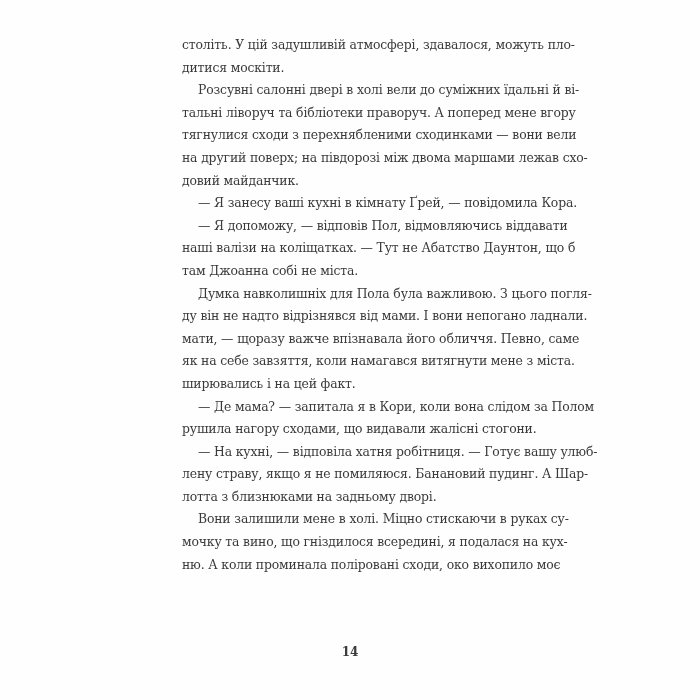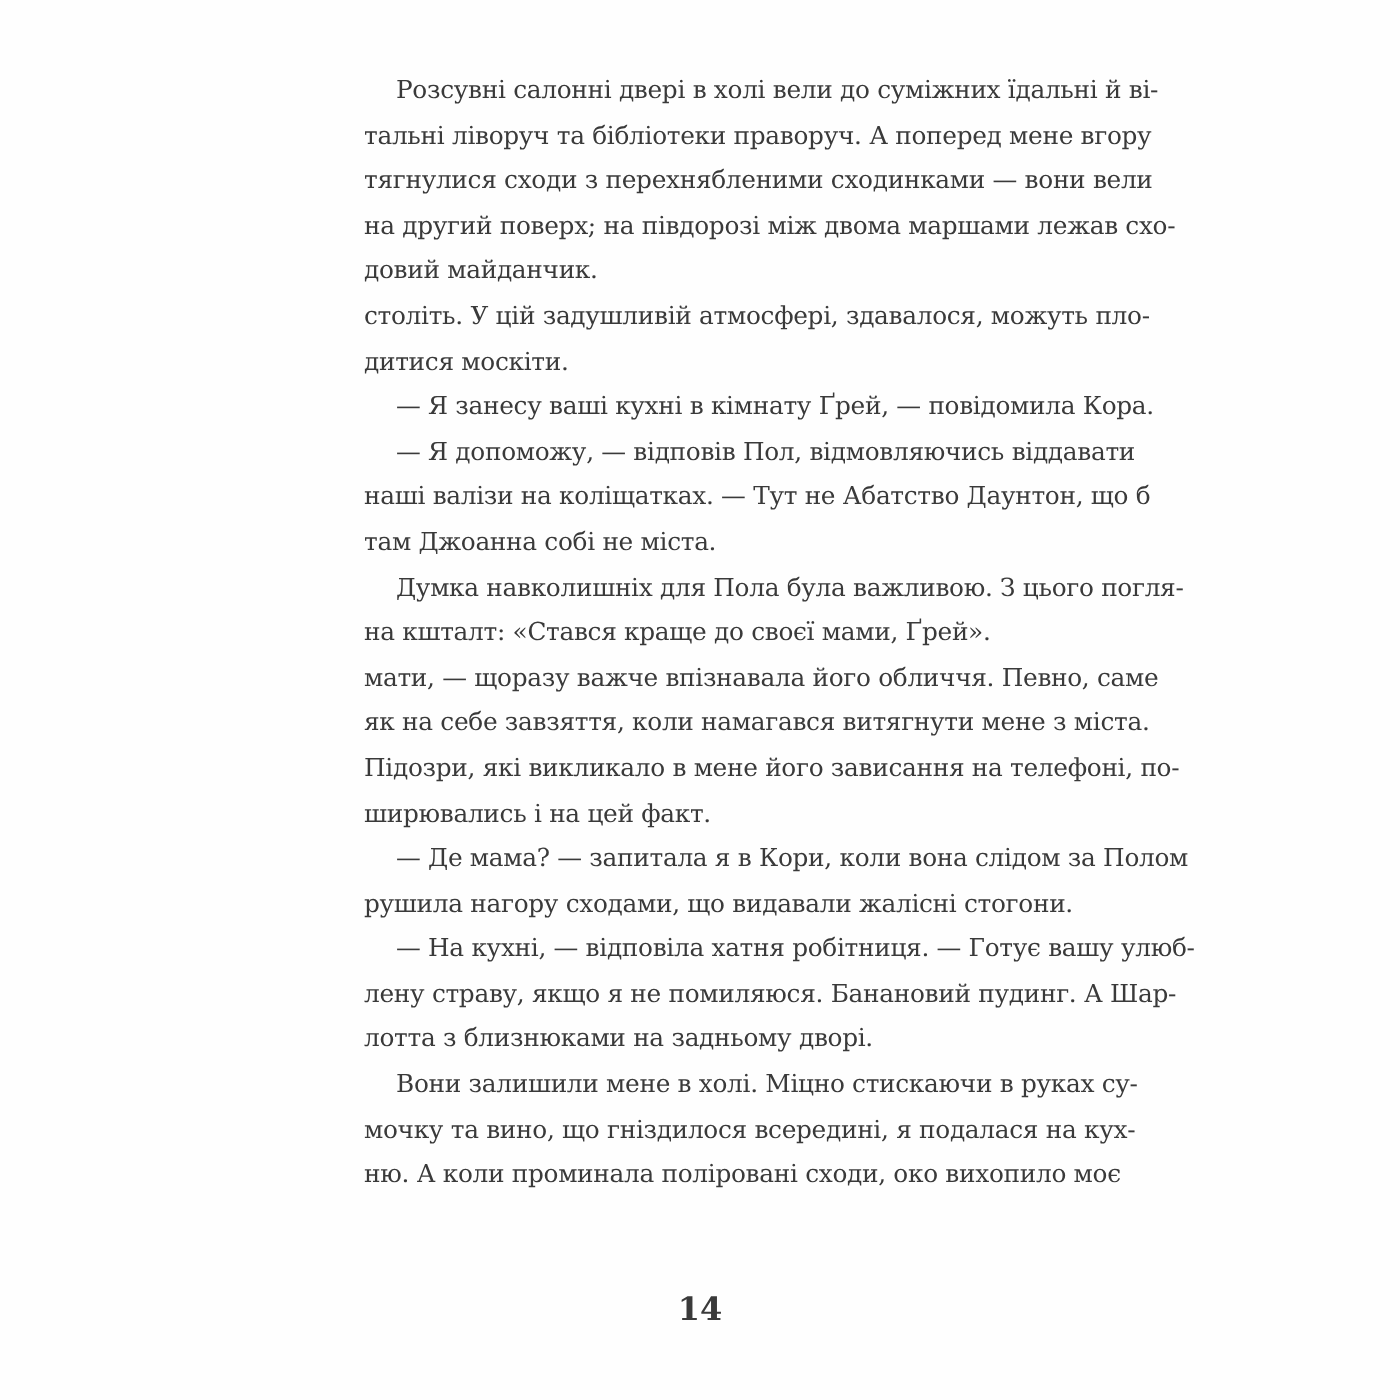--- a/index.html
+++ b/index.html
@@ -45,62 +45,61 @@
     .line.first {
       padding-left: 16px;
     }
     .page-number {
       position: absolute;
       left: 0;
       width: 700px;
       top: 645px;
       text-align: center;
       font-family: "DejaVu Serif", "Liberation Serif", serif;
-      font-size: 16px;
+      font-size: 12px;
       font-weight: bold;
       color: #3a3a3a;
     }
   </style>
 </head>
 <body>
 
 <div class="page">
 
   <div class="para">
+    <span class="line">століть. У цій задушливій атмосфері, здавалося, можуть пло-</span>
+    <span class="line last">дитися москіти.</span>
+  </div>
+
+  <div class="para">
     <span class="line first">Розсувні салонні двері в холі вели до суміжних їдальні й ві-</span>
     <span class="line">тальні ліворуч та бібліотеки праворуч. А поперед мене вгору</span>
     <span class="line">тягнулися сходи з перехнябленими сходинками — вони вели</span>
     <span class="line">на другий поверх; на півдорозі між двома маршами лежав схо-</span>
     <span class="line last">довий майданчик.</span>
-  </div>
-
-  <div class="para">
-    <span class="line">століть. У цій задушливій атмосфері, здавалося, можуть пло-</span>
-    <span class="line last">дитися москіти.</span>
   </div>
 
   <div class="para">
     <span class="line first last">— Я занесу ваші кухні в кімнату Ґрей, — повідомила Кора.</span>
   </div>
 
   <div class="para">
     <span class="line first">— Я допоможу, — відповів Пол, відмовляючись віддавати</span>
     <span class="line">наші валізи на коліщатках. — Тут не Абатство Даунтон, що б</span>
     <span class="line last">там Джоанна собі не міста.</span>
   </div>
 
   <div class="para">
     <span class="line first">Думка навколишніх для Пола була важливою. З цього погля-</span>
-    <span class="line last">на кшталт: «Стався краще до своєї мами, Ґрей».</span>
+    <span class="line">ду він не надто відрізнявся від мами. І вони непогано ладнали.</span>
   </div>
 
   <div class="para">
     <span class="line">мати, — щоразу важче впізнавала його обличчя. Певно, саме</span>
     <span class="line">як на себе завзяття, коли намагався витягнути мене з міста.</span>
-    <span class="line">Підозри, які викликало в мене його зависання на телефоні, по-</span>
     <span class="line last">ширювались і на цей факт.</span>
   </div>
 
   <div class="para">
     <span class="line first">— Де мама? — запитала я в Кори, коли вона слідом за Полом</span>
     <span class="line last">рушила нагору сходами, що видавали жалісні стогони.</span>
   </div>
 
   <div class="para">
     <span class="line first">— На кухні, — відповіла хатня робітниця. — Готує вашу улюб-</span>

